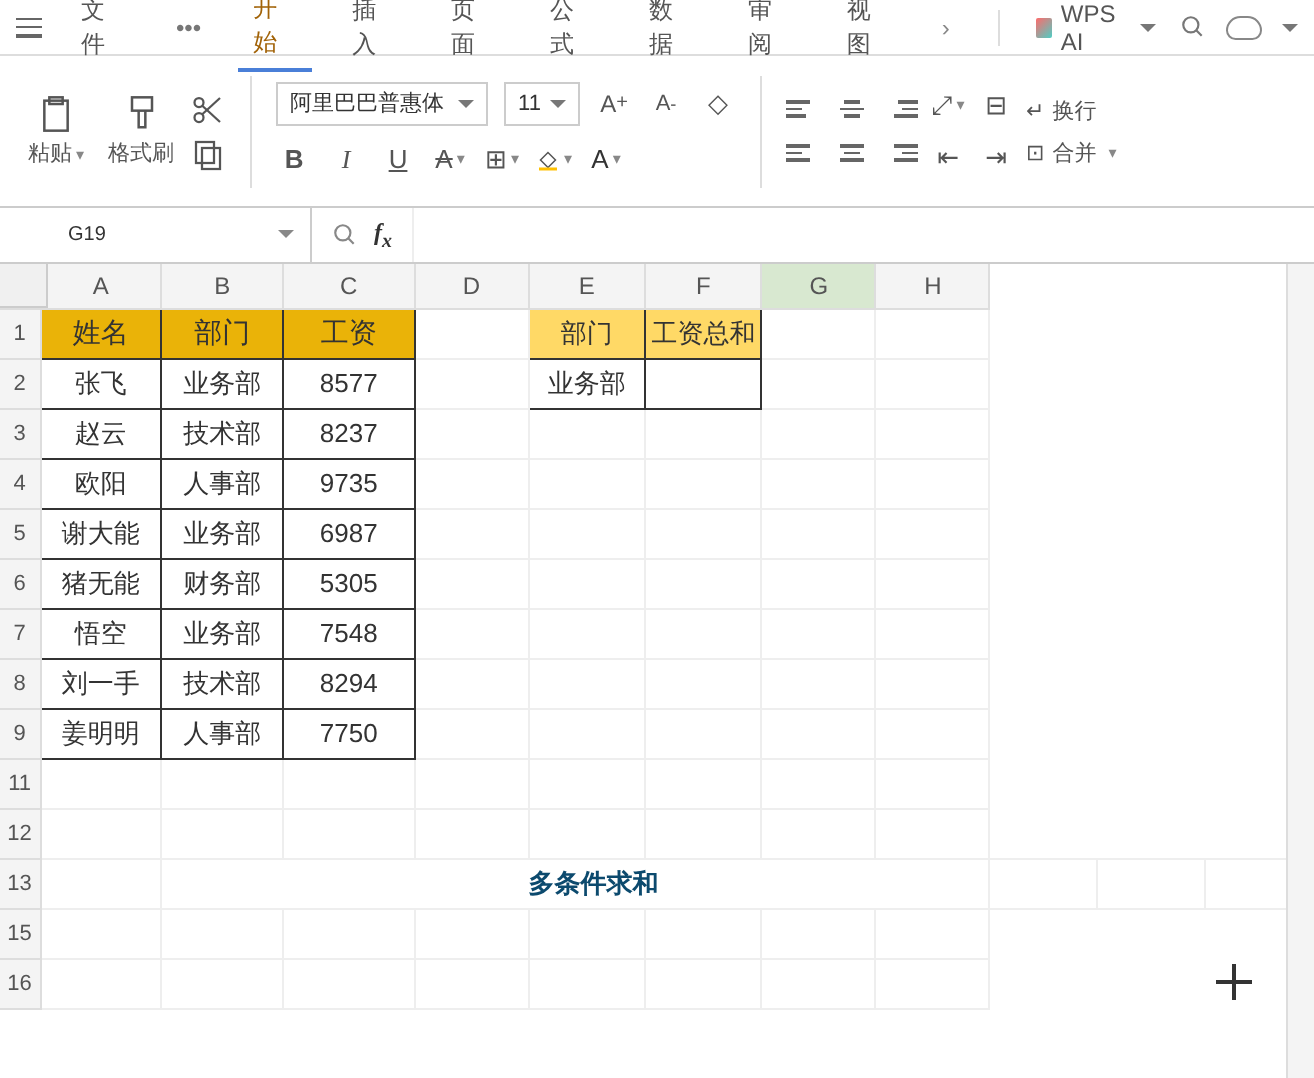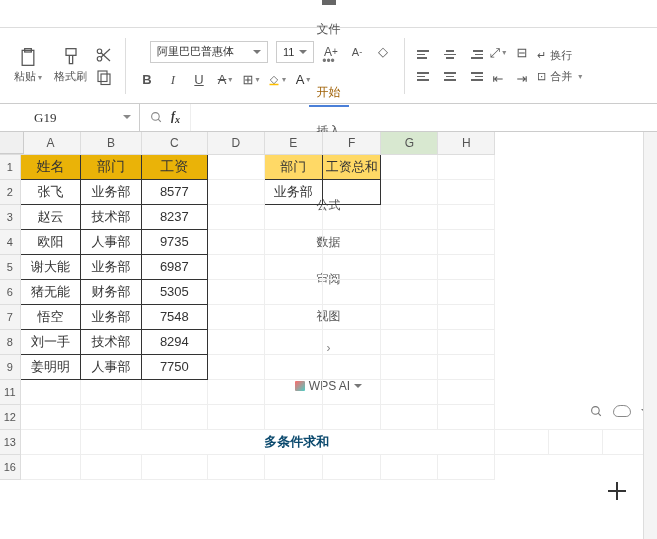--- a/index.html
+++ b/index.html
@@ -1,19 +1,19 @@
 <!DOCTYPE html>
 <html><head>
 <meta charset="utf-8">
 <style>
 * { box-sizing: border-box; margin: 0; padding: 0; }
 body { font-family: "Microsoft YaHei", Arial, sans-serif; font-size: 12px; background: #fff; width: 657px; height: 539px; overflow: hidden; color: #333; }
 
 
-.menu-bar { display: flex; align-items: center; height: 28px; padding: 0 8px; border-bottom: 1px solid #ddd; gap: 12px; flex-direction: column; }
+.menu-bar { display: flex; align-items: center; height: 28px; padding: 0 8px; border-bottom: 1px solid #ddd; gap: 12px; }
 .menu-icon { width: 14px; height: 10px; display: flex; flex-direction: column; justify-content: space-between; }
 .menu-icon span { height: 1.5px; background: #666; }
 .menu-item { padding: 4px 8px; color: #555; cursor: pointer; }
 .menu-item.active { color: #a16207; border-bottom: 2px solid #4a7fd8; }
 .menu-dots { padding: 0 6px; color: #777; }
 .menu-arrow { padding: 0 6px; color: #888; }
 .menu-sep { width: 1px; height: 18px; background: #ddd; margin: 0 6px; }
 .wps-ai { display: flex; align-items: center; gap: 4px; color: #555; }
 .wps-ai-logo { width: 10px; height: 10px; background: linear-gradient(135deg,#ff6b6b,#4ecdc4); border-radius: 1px; }
 .top-right { margin-left: auto; display: flex; align-items: center; gap: 10px; color: #777; }
@@ -22,35 +22,35 @@
 
 
 .ribbon { display: flex; align-items: center; padding: 6px 10px; border-bottom: 1px solid #ccc; height: 76px; gap: 4px; }
 .ribbon-group-h { display: flex; align-items: center; gap: 6px; }
 .ribbon-big { display: flex; flex-direction: column; align-items: center; gap: 2px; padding: 2px 4px; }
 .ribbon-big svg { width: 20px; height: 20px; }
 .ribbon-label { font-size: 11px; color: #555; }
 .ribbon-dd { font-size: 8px; color: #888; margin-left: 2px; }
 .ribbon-sep { width: 1px; height: 56px; background: #ddd; margin: 0 8px; }
 .font-select { border: 1px solid #ccc; padding: 2px 6px; font-size: 11px; background: #fff; height: 22px; display: flex; align-items: center; gap: 4px; }
-.font-name { width: 118px; margin-left: 12px; }
+.font-name { width: 106px; }
 .font-size { width: 38px; }
 .ribbon-row { display: flex; align-items: center; gap: 8px; height: 24px; }
 .ribbon-col { display: flex; flex-direction: column; gap: 4px; }
 .rb { width: 18px; height: 18px; display: flex; align-items: center; justify-content: center; color: #555; font-size: 13px; }
 .rb svg { width: 14px; height: 14px; }
 .align-grid { display: grid; grid-template-columns: repeat(3, 18px); grid-template-rows: repeat(2, 18px); gap: 4px 6px; }
 .align-btn { display: flex; flex-direction: column; gap: 2px; justify-content: center; }
 .align-btn span { height: 1.5px; background: #666; }
 .wrap-merge { display: flex; flex-direction: column; gap: 6px; }
 .wm-item { display: flex; align-items: center; gap: 4px; font-size: 11px; color: #555; }
 
 
 .fx-row { display: flex; align-items: center; height: 28px; border-bottom: 1px solid #ccc; }
-.name-box { width: 140px; border-right: 1px solid #ccc; padding: 0 28px 0 34px; font-size: 13px; color: #333; height: 100%; display: flex; align-items: center; position: relative; font-family: Liberation Serif, serif; }
+.name-box { width: 156px; border-right: 1px solid #ccc; padding: 0 28px 0 34px; font-size: 10px; color: #333; height: 100%; display: flex; align-items: center; position: relative; }
 .name-box::after { content: ""; position: absolute; right: 8px; top: 11px; border: 4px solid transparent; border-top-color: #888; }
 .fx-tools { display: flex; align-items: center; padding: 0 10px; gap: 8px; border-right: 1px solid #eee; height: 100%; font-weight: bold; }
 .fx-bar { flex: 1; padding: 0 8px; color: #666; font-style: italic; }
 .fx-sym { font-family: "Times New Roman", serif; font-style: italic; }
 
 
 .grid-wrap { position: relative; overflow: hidden; }
 .corner { position: absolute; left: 0; top: 0; width: 24px; height: 22px; background: #f0f0f0; border-right: 1px solid #ccc; border-bottom: 1px solid #ccc; }
 table.sheet { border-collapse: collapse; table-layout: fixed; }
 .sheet th.colh { background: #f4f4f4; border: 1px solid #ddd; border-top: none; font-weight: normal; color: #555; height: 22px; text-align: center; font-size: 12px; }
@@ -382,20 +382,31 @@
         </tr>
         <tr>
           <th class="rowh">13</th>
           <td class="colA"></td>
           <td class="red-text" colspan="7">多条件求和</td>
           <td class="colD"></td>
           <td class="colF"></td>
           <td class="colH"></td>
         </tr>
         <tr>
+          <th class="rowh">15</th>
+          <td class="colA"></td>
+          <td class="colB"></td>
+          <td class="colC"></td>
+          <td class="colD"></td>
+          <td class="colE"></td>
+          <td class="colF"></td>
+          <td class="colG"></td>
+          <td class="colH"></td>
+        </tr>
+        <tr>
           <th class="rowh">16</th>
           <td class="colA"></td>
           <td class="colB"></td>
           <td class="colC"></td>
           <td class="colD"></td>
           <td class="colE"></td>
           <td class="colF"></td>
           <td class="colG"></td>
           <td class="colH"></td>
         </tr>

